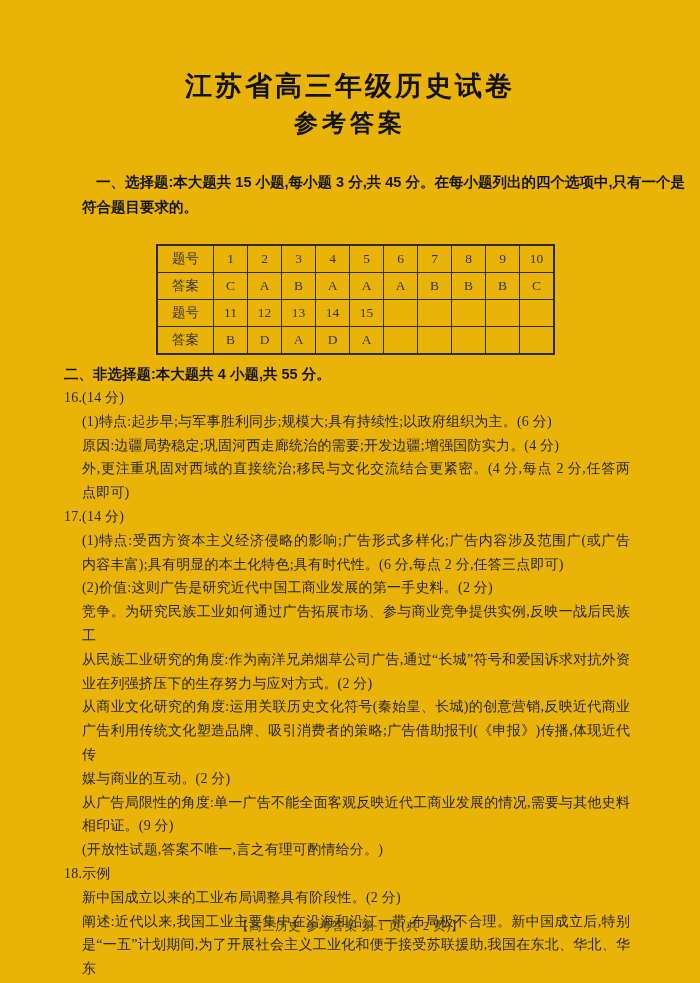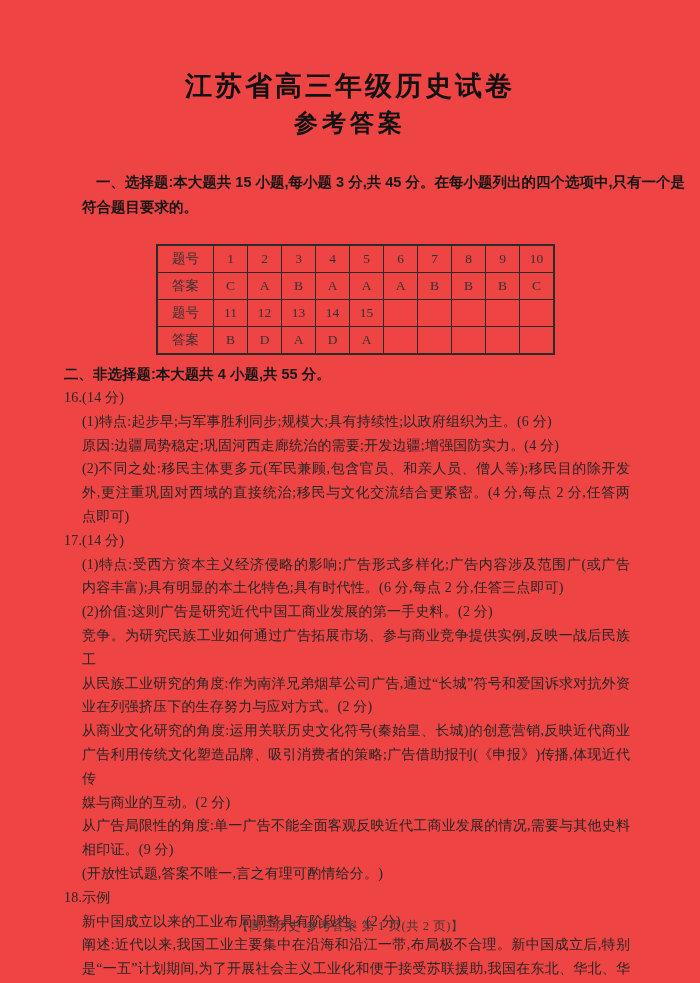--- a/index.html
+++ b/index.html
@@ -1,19 +1,19 @@
 <!DOCTYPE html>
 <html><head>
 <meta charset="utf-8">
 <style>
   html,body{margin:0;padding:0;}
   body{background:#e8e8e8;font-family:"Liberation Serif",serif;}
   .page{
     position:relative;width:700px;height:983px;margin:0 auto;
-    background:#ef4444;color:#222;overflow:hidden;
+    background:#eab308;color:#222;overflow:hidden;
   }
   
   .title-block{padding-top:70px;text-align:center;}
   .title-main{
     font-family:"Liberation Sans",sans-serif;
     font-size:27px;font-weight:bold;color:#111;
     letter-spacing:3px;line-height:32px;margin:0;
   }
   .title-sub{
     font-family:"Liberation Sans",sans-serif;
@@ -127,21 +127,20 @@
       </tbody>
         </table>
     </div>
   </div>
 
   <div class="sec2">
     <div class="hline h2">二、非选择题:本大题共 4 小题,共 55 分。</div>
     <div class="ln ind0">16.(14 分)</div>
     <div class="ln ind1">(1)特点:起步早;与军事胜利同步;规模大;具有持续性;以政府组织为主。(6 分)</div>
     <div class="ln ind1">原因:边疆局势稳定;巩固河西走廊统治的需要;开发边疆;增强国防实力。(4 分)</div>
-    <div class="ln ind1 full">(2)不同之处:移民主体更多元(军民兼顾,包含官员、和亲人员、僧人等);移民目的除开发</div>
     <div class="ln ind1 full">外,更注重巩固对西域的直接统治;移民与文化交流结合更紧密。(4 分,每点 2 分,任答两</div>
     <div class="ln ind1">点即可)</div>
     <div class="ln ind0">17.(14 分)</div>
     <div class="ln ind1 full">(1)特点:受西方资本主义经济侵略的影响;广告形式多样化;广告内容涉及范围广(或广告</div>
     <div class="ln ind1">内容丰富);具有明显的本土化特色;具有时代性。(6 分,每点 2 分,任答三点即可)</div>
     <div class="ln ind1">(2)价值:这则广告是研究近代中国工商业发展的第一手史料。(2 分)</div>
     <div class="ln ind1 full">竞争。为研究民族工业如何通过广告拓展市场、参与商业竞争提供实例,反映一战后民族工</div>
     <div class="ln ind1 full">从民族工业研究的角度:作为南洋兄弟烟草公司广告,通过“长城”符号和爱国诉求对抗外资</div>
     <div class="ln ind1">业在列强挤压下的生存努力与应对方式。(2 分)</div>
     <div class="ln ind1 full">从商业文化研究的角度:运用关联历史文化符号(秦始皇、长城)的创意营销,反映近代商业</div>

